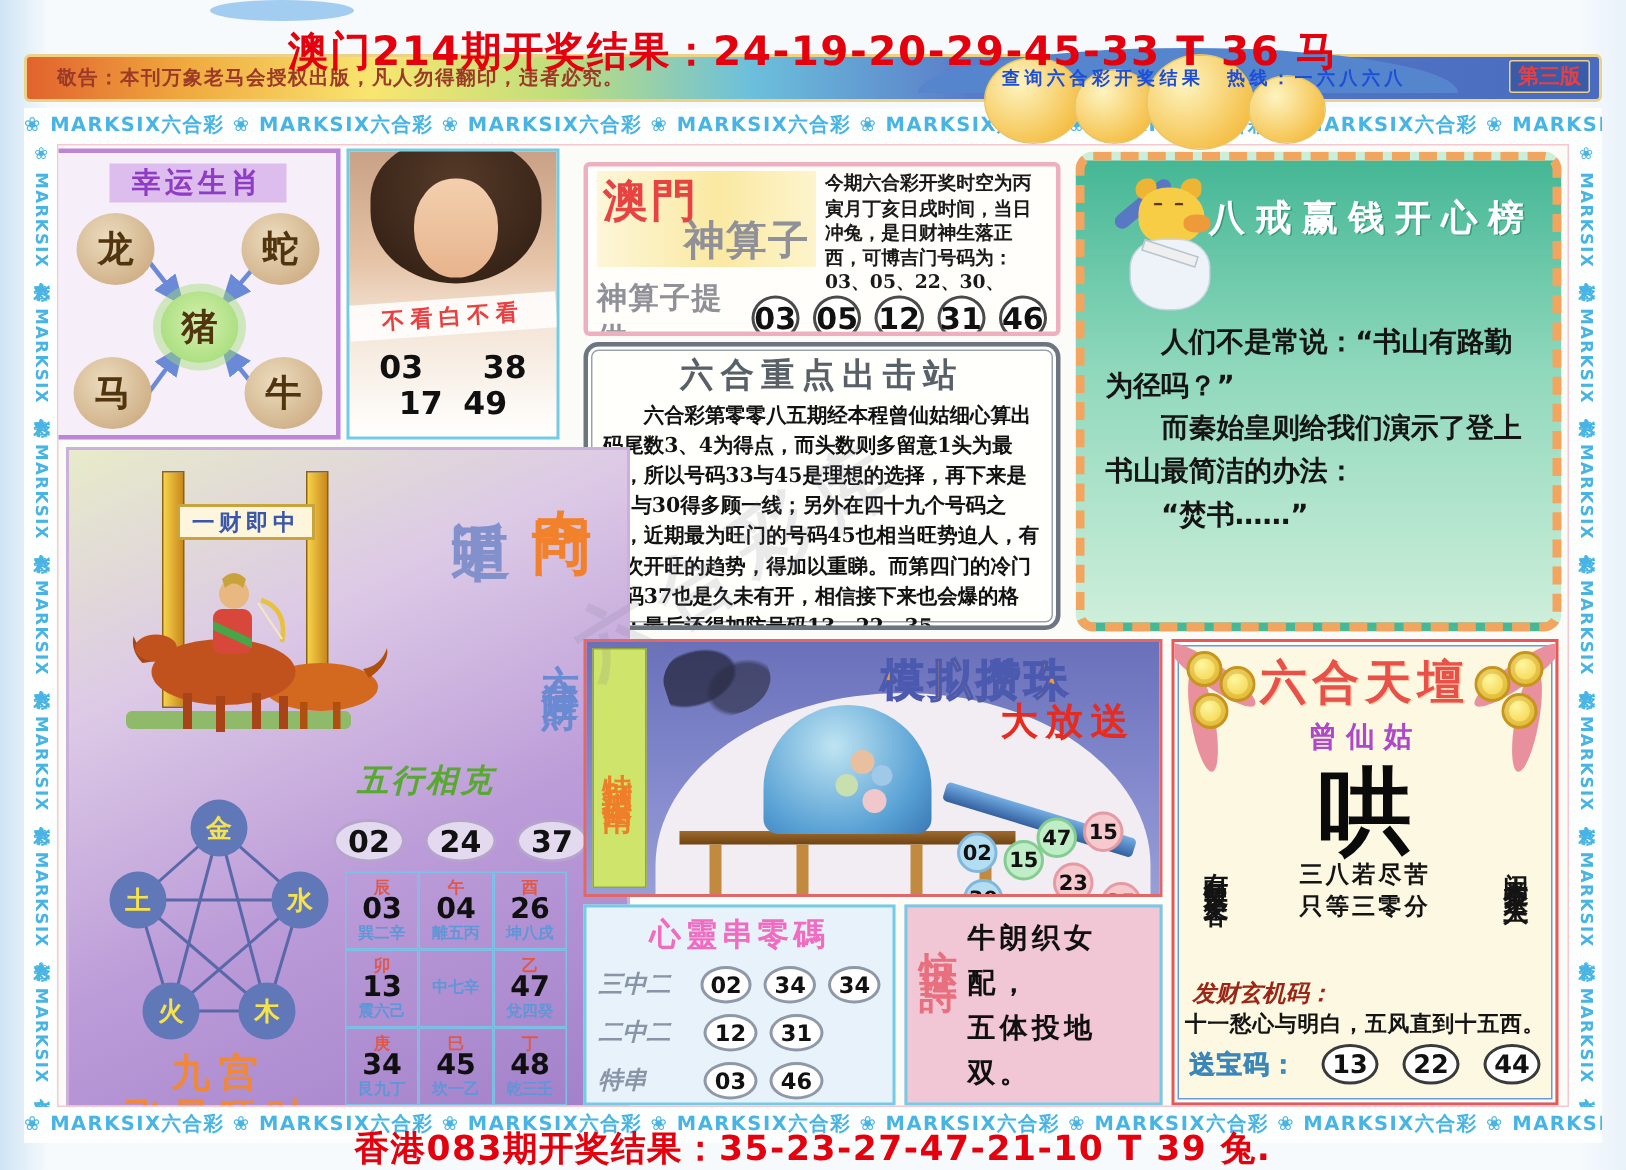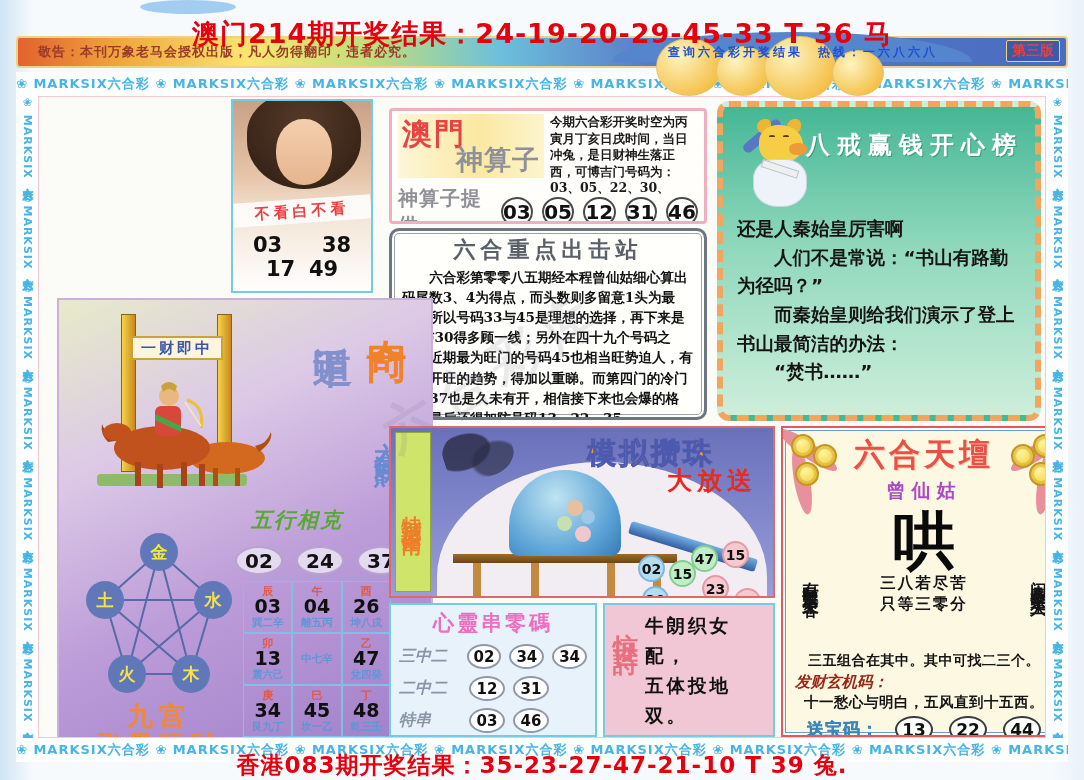--- a/index.html
+++ b/index.html
@@ -95,21 +95,21 @@
   .pig .ear { position:absolute; top:2px; width:14px; height:14px; background:#eeb433; border-radius:60% 40% 50% 50%; }
   .pig .ear.e1 { left:20px; } .pig .ear.e2 { left:50px; }
   .pig .snout { position:absolute; top:26px; left:52px; width:18px; height:12px; background:#ef9a3a; border-radius:45%; }
   .pig .eye { position:absolute; top:18px; width:6px; height:3px; border-top:2px solid #5a3a10; border-radius:50%; }
   .pig .eye.y1 { left:32px; } .pig .eye.y2 { left:46px; }
   .pig .body { position:absolute; top:42px; left:16px; width:54px; height:48px; background:#edf3f8; border:1px solid #c8d4e0; border-radius:40% 40% 45% 45%; }
   .pig .sash { position:absolute; top:48px; left:24px; width:38px; height:8px; background:#efefef; border:1px solid #b8c4d0; transform:rotate(18deg); }
   .bj-text { position:absolute; top:108px; left:14px; right:12px; font-size:18.5px; font-weight:700; color:#151515; line-height:1.55; }
 
   
-  .qimen { left:18px; top:201px; width:376px; height:441px; border:2px solid #cbb0dc;
+  .qimen { left:5px; top:201px; width:376px; height:441px; border:2px solid #cbb0dc;
     background:linear-gradient(155deg,#e7ebc9 0%,#dcc9e6 30%,#bb9bd8 62%,#a280ca 100%);padding-left:44px; }
   .pillar { position:absolute; top:14px; width:15px; height:158px; background:linear-gradient(90deg,#f6d34a,#c9881c); border:1px solid #8a621a; }
   .pillar.p1 { left:62px; } .pillar.p2 { left:158px; }
   .plaque { position:absolute; top:36px; left:72px; width:92px; height:24px; background:#fdf6dc; border:2px solid #c9a43c;
     text-align:center; font-size:15px; font-weight:900; color:#3a57a8; line-height:20px; letter-spacing:3px; }
   .rider { position:absolute; top:70px; left:18px; width:200px; height:120px; }
   .qm-col { position:absolute; writing-mode:vertical-rl; text-orientation:upright; font-weight:900; }
   .qm-orange { right:16px; top:8px; font-size:40px; color:#f2812c; letter-spacing:6px; }
   .qm-blue { right:70px; top:14px; font-size:40px; color:#8290cc; letter-spacing:6px; }
   .qm-sub { right:28px; top:122px; font-size:25px; color:#6a8ad2; letter-spacing:7px; }
@@ -155,21 +155,21 @@
   .xl-row .oval { width:36px; height:25px; font-size:15px; border:2px solid #8f98a8; }
 
   
   .poem { left:564px; top:506px; width:172px; height:134px; background:#f2c7d5; border:2px solid #74cbe4; }
   .poem-title { position:absolute; left:4px; top:8px; writing-mode:vertical-rl; text-orientation:upright;
     font-size:25px; font-weight:900; color:#e8707e; letter-spacing:8px; }
   .poem-lines { position:absolute; left:40px; top:6px; font-family:"DejaVu Serif",serif; font-size:18.5px; font-weight:900;
     color:#101010; line-height:1.62; letter-spacing:3px; }
 
   
-  .tiantan { left:742px; top:329px; width:286px; height:311px; background:#fdf8e2; border:2px solid #e85858;
+  .tiantan { left:742px; top:329px; width:258px; height:311px; background:#fdf8e2; border:2px solid #e85858;
     box-shadow:inset 0 0 0 2px #fff, inset 0 0 0 3px #6a9ad8; text-align:center; padding-top:6px; }
   .ribbon { position:absolute; width:70px; height:16px; background:#e9909e; border-radius:50%; }
   .rb1 { top:14px; left:-10px; transform:rotate(35deg); } .rb2 { top:44px; left:-16px; transform:rotate(80deg); }
   .rb3 { top:14px; right:-10px; transform:rotate(-35deg); } .rb4 { top:44px; right:-16px; transform:rotate(-80deg); }
   .coin { position:absolute; width:24px; height:24px; border-radius:50%; background:radial-gradient(circle at 40% 35%,#fdf6a0,#f2c82e);
     border:2px solid #c6951e; box-shadow:inset 0 0 0 3px rgba(198,149,30,.35); }
   .tt-title { font-size:31px; font-weight:900; color:#e85048; letter-spacing:4px; text-shadow:1px 1px 0 #f8d0b0; }
   .tt-sub { font-size:19px; font-weight:900; color:#ae48c8; letter-spacing:6px; margin-top:2px; }
   .tt-mid { display:flex; justify-content:space-between; padding:4px 16px 0 16px; height:146px; }
   .tt-vert { writing-mode:vertical-rl; text-orientation:upright; font-size:16.5px; font-weight:900; color:#141414; letter-spacing:3px; }
@@ -209,20 +209,39 @@
 <div class="frame">
   <div class="b-strip b-top">❀ MARKSIX六合彩  ❀ MARKSIX六合彩  ❀ MARKSIX六合彩  ❀ MARKSIX六合彩  ❀ MARKSIX六合彩  ❀ MARKSIX六合彩  ❀ MARKSIX六合彩  ❀ MARKSIX六合彩  ❀ MARKSIX六合彩  ❀ MARKSIX六合彩</div>
   <div class="b-strip b-bottom">❀ MARKSIX六合彩  ❀ MARKSIX六合彩  ❀ MARKSIX六合彩  ❀ MARKSIX六合彩  ❀ MARKSIX六合彩  ❀ MARKSIX六合彩  ❀ MARKSIX六合彩  ❀ MARKSIX六合彩  ❀ MARKSIX六合彩  ❀ MARKSIX六合彩</div>
   <div class="b-strip b-left">❀ MARKSIX六合彩  ❀ MARKSIX六合彩  ❀ MARKSIX六合彩  ❀ MARKSIX六合彩  ❀ MARKSIX六合彩  ❀ MARKSIX六合彩  ❀ MARKSIX六合彩</div>
   <div class="b-strip b-right">❀ MARKSIX六合彩  ❀ MARKSIX六合彩  ❀ MARKSIX六合彩  ❀ MARKSIX六合彩  ❀ MARKSIX六合彩  ❀ MARKSIX六合彩  ❀ MARKSIX六合彩</div>
 
   <div class="content">
     <div class="watermark">六合彩库</div>
     <div class="ink"></div>
 
+    <div class="panel zodiac">
+      <svg class="zarrows" width="193" height="194" viewBox="0 0 193 194">
+        <defs>
+            <marker id="za" markerWidth="8" markerHeight="8" refX="6" refY="3" orient="auto">
+              <path d="M0,0 L7,3 L0,6 z" fill="#6a8ad8"></path>
+            </marker>
+          </defs>
+        <line x1="62" y1="72" x2="84" y2="100" stroke="#6a8ad8" stroke-width="3" marker-end="url(#za)"></line>
+        <line x1="136" y1="72" x2="112" y2="100" stroke="#6a8ad8" stroke-width="3" marker-end="url(#za)"></line>
+        <line x1="62" y1="160" x2="84" y2="130" stroke="#6a8ad8" stroke-width="3" marker-end="url(#za)"></line>
+        <line x1="136" y1="160" x2="112" y2="130" stroke="#6a8ad8" stroke-width="3" marker-end="url(#za)"></line>
+      </svg>
+      <div class="zodiac-title">幸运生肖</div>
+      <div class="animal" style="left:14px; top:40px;">龙</div>
+      <div class="animal" style="left:124px; top:40px;">蛇</div>
+      <div class="animal center" style="left:70px; top:92px;">猪</div>
+      <div class="animal" style="left:12px; top:136px;">马</div>
+      <div class="animal" style="left:126px; top:136px;">牛</div>
+    </div>
 
     <div class="panel photo">
       <div class="hair"></div>
       <div class="face"></div>
       <div class="bikini-band"></div>
       <div class="photo-caption">不看白不看</div>
       <div class="photo-nums">
         <div class="row">
           <span>03</span>
           <span>38</span>
@@ -264,21 +283,20 @@
         <div class="ear e2"></div>
         <div class="head"></div>
         <div class="eye y1"></div>
         <div class="eye y2"></div>
         <div class="snout"></div>
         <div class="body"></div>
         <div class="sash"></div>
       </div>
       <div class="bj-title">八戒赢钱开心榜</div>
       <div class="bj-text">
-        <div>还是人秦始皇厉害啊</div>
         <div>　　人们不是常说：“书山有路勤为径吗？”</div>
         <div>　　而秦始皇则给我们演示了登上书山最简洁的办法：</div>
         <div>　　“焚书……”</div>
       </div>
     </div>
 
     <div class="panel qimen">
       <div class="pillar p1"></div>
       <div class="pillar p2"></div>
       <div class="plaque">一财即中</div>
@@ -468,21 +486,20 @@
       <div class="tt-sub">曾仙姑</div>
       <div class="tt-mid">
         <div class="tt-vert">有时便是不束客</div>
         <div class="tt-center">
           <div class="tt-big">哄</div>
           <div class="tt-cline">三八若尽苦</div>
           <div class="tt-cline">只等三零分</div>
         </div>
         <div class="tt-vert">闲来在家是主人</div>
       </div>
-      <div class="tt-note">三五组合在其中。其中可找二三个。</div>
       <div class="tt-secret-label">发财玄机码：</div>
       <div class="tt-secret">十一愁心与明白，五风直到十五西。</div>
       <div class="tt-treasure">
         <span class="tt-tlabel">送宝码：</span>
         <span class="oval">13</span>
         <span class="oval">22</span>
         <span class="oval">44</span>
       </div>
     </div>
 

